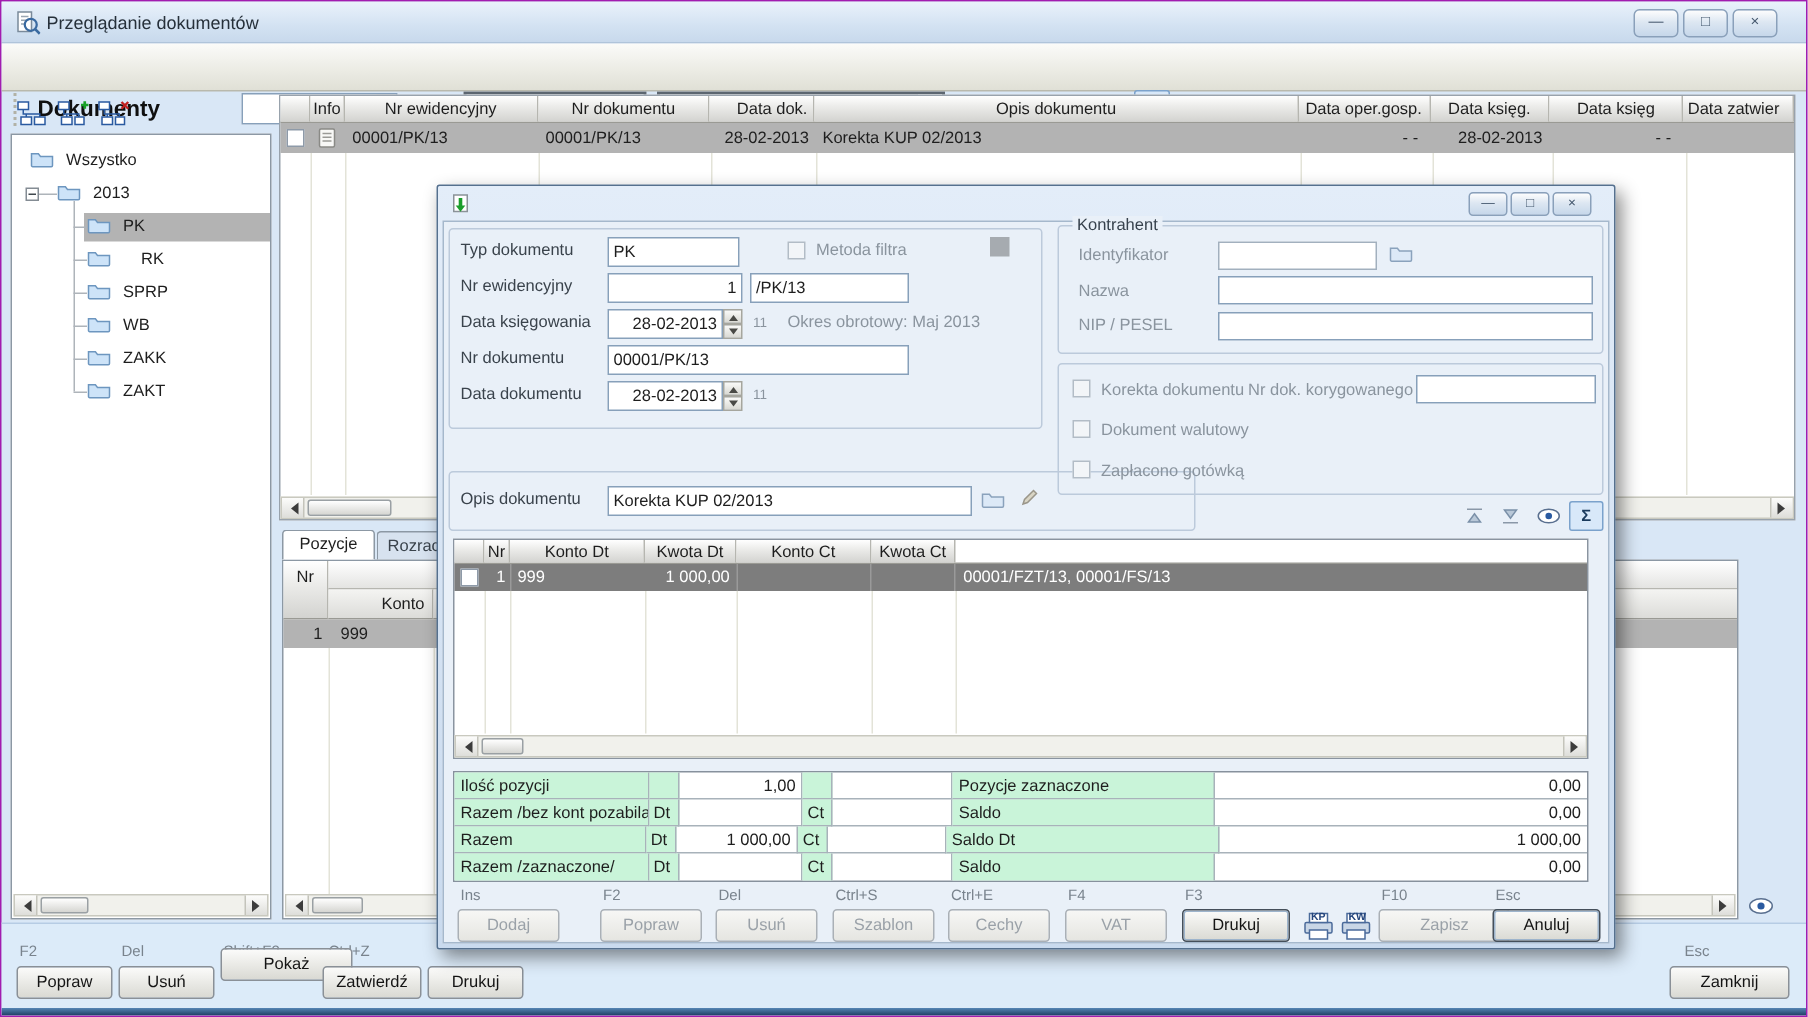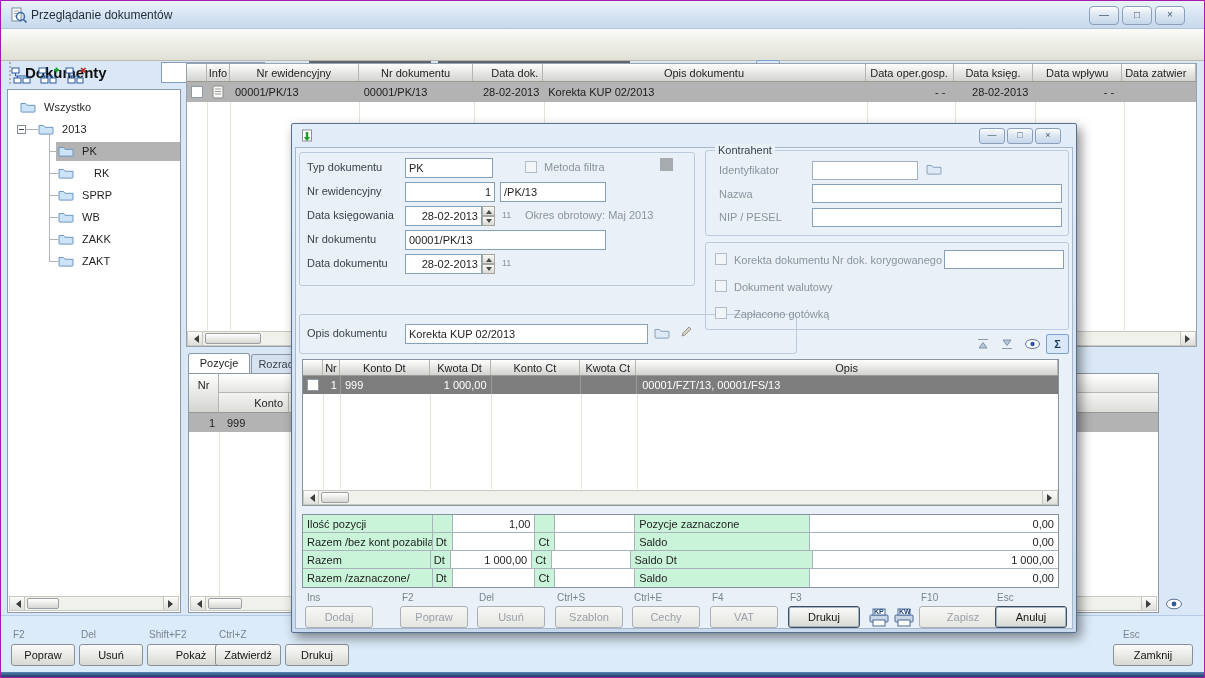--- a/index.html
+++ b/index.html
@@ -276,21 +276,21 @@
   <div class="abs" style="left:185px;top:62px;width:1011px;height:284px;background:#fff;border:1px solid #98a2ac">
     <div class="th-row" style="left:0;top:0;width:100%;height:18px">
       <div class="th" style="width:20px"></div>
       <div class="th" style="width:23px;justify-content:center">Info</div>
       <div class="th" style="width:129px;justify-content:center">Nr ewidencyjny</div>
       <div class="th" style="width:115px;justify-content:center">Nr dokumentu</div>
       <div class="th" style="width:70px;justify-content:flex-end;padding-right:4px">Data dok.</div>
       <div class="th" style="width:323px;justify-content:center">Opis dokumentu</div>
       <div class="th" style="width:88px;justify-content:center">Data oper.gosp.</div>
       <div class="th" style="width:80px;justify-content:center">Data księg.</div>
-      <div class="th" style="width:89px;justify-content:center">Data wpływu</div>
+      <div class="th" style="width:89px;justify-content:center">Data księg</div>
       <div class="th" style="width:74px;padding-left:3px">Data zatwier</div>
     </div>
     <div class="abs rowsel" style="left:0;top:18px;width:100%;height:20px;display:flex">
       <div class="td" style="width:20px;justify-content:center">
           <div class="cb" style="position:static"></div>
         </div>
       <div class="td" style="width:23px;justify-content:center">
         <svg width="12" height="14">
             <rect x="1" y="1" width="10" height="12" rx="1" fill="#f8f8f6" stroke="#8a8a86"></rect>
             <path d="M3 4h6M3 6.5h6M3 9h6" stroke="#9a9a96" fill="none"></path>
@@ -360,21 +360,21 @@
       </svg>
   </div>
 
   <div class="abs" style="left:0;top:614px;width:100%;height:58px;background:#dcebf9;border-top:1px solid #b6cce4">
     <span class="key" style="left:12px;top:13px">F2</span>
     <span class="key" style="left:80px;top:13px">Del</span>
     <span class="key" style="left:148px;top:13px">Shift+F2</span>
     <span class="key" style="left:218px;top:13px">Ctrl+Z</span>
     <div class="btn" style="left:10px;top:28px;width:64px">Popraw</div>
     <div class="btn" style="left:78px;top:28px;width:64px">Usuń</div>
-    <div class="btn" style="left:146px;top:28px;width:88px">Pokaż</div>
+    <div class="btn" style="left:146px;top:16px;width:88px">Pokaż</div>
     <div class="btn" style="left:214px;top:28px;width:66px">Zatwierdź</div>
     <div class="btn" style="left:284px;top:28px;width:64px">Drukuj</div>
     <span class="key" style="left:1122px;top:13px">Esc</span>
     <div class="btn" style="left:1112px;top:28px;width:80px">Zamknij</div>
   </div>
   <div class="abs" style="left:0;bottom:0;width:100%;height:5px;background:linear-gradient(#5585b5,#1f3f63)"></div>
 
   <div class="dlg">
     <svg class="abs" style="left:8px;top:5px" width="14" height="14">
       <rect x="2.5" y="1" width="9" height="11" fill="#fff" stroke="#8a9298"></rect>
@@ -486,21 +486,20 @@
     </div>
 
     <div class="whitebox" style="left:10px;top:235px;width:757px;height:147px;border-color:#8a94a0">
       <div class="th-row" style="left:0;top:0;width:100%;height:16px">
         <div class="th" style="width:20px"></div>
         <div class="th" style="width:17px;justify-content:center">Nr</div>
         <div class="th" style="width:90px;justify-content:center">Konto Dt</div>
         <div class="th" style="width:61px;justify-content:center">Kwota Dt</div>
         <div class="th" style="width:90px;justify-content:center">Konto Ct</div>
         <div class="th" style="width:56px;justify-content:center">Kwota Ct</div>
-        <div class="th" style="width:423px;justify-content:center">Opis</div>
       </div>
       <div class="abs" style="left:0;top:16px;width:100%;height:18px;background:#7d7d7d;color:#fff;display:flex">
         <div class="td" style="width:20px;justify-content:center">
             <div class="cb" style="position:static"></div>
           </div>
         <div class="td" style="width:17px;justify-content:flex-end;padding-right:3px">1</div>
         <div class="td" style="width:90px;padding-left:4px;border-left:1px solid #9a9a9a">999</div>
         <div class="td" style="width:61px;justify-content:flex-end;padding-right:4px">1 000,00</div>
         <div class="td" style="width:90px;border-left:1px solid #9a9a9a"></div>
         <div class="td" style="width:56px;border-left:1px solid #9a9a9a"></div>

